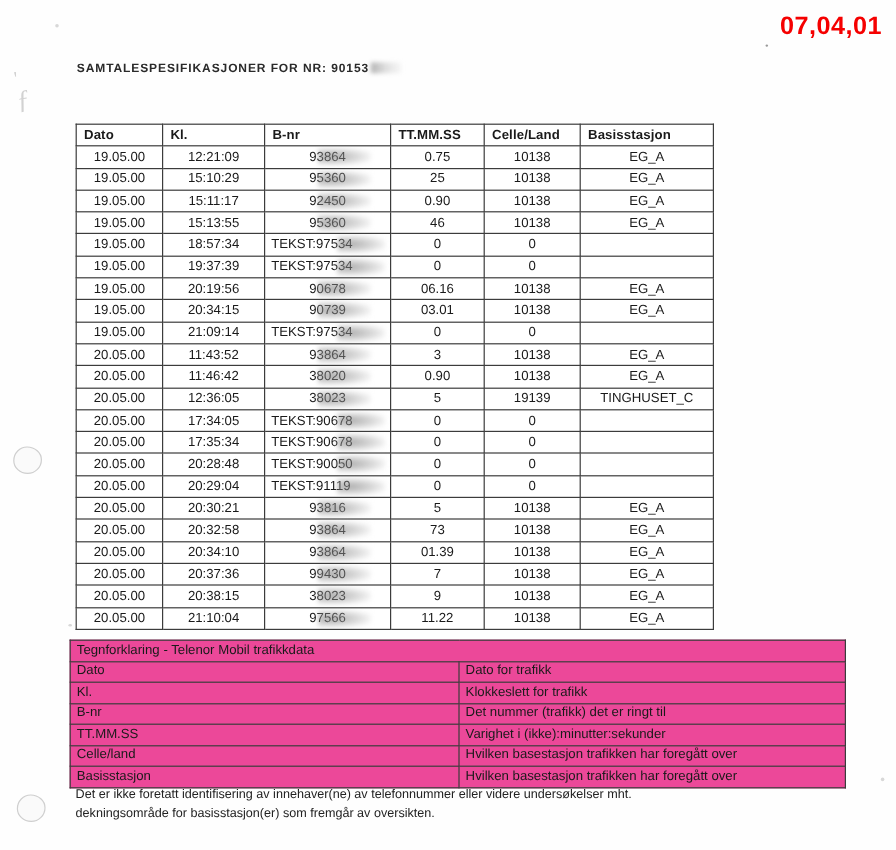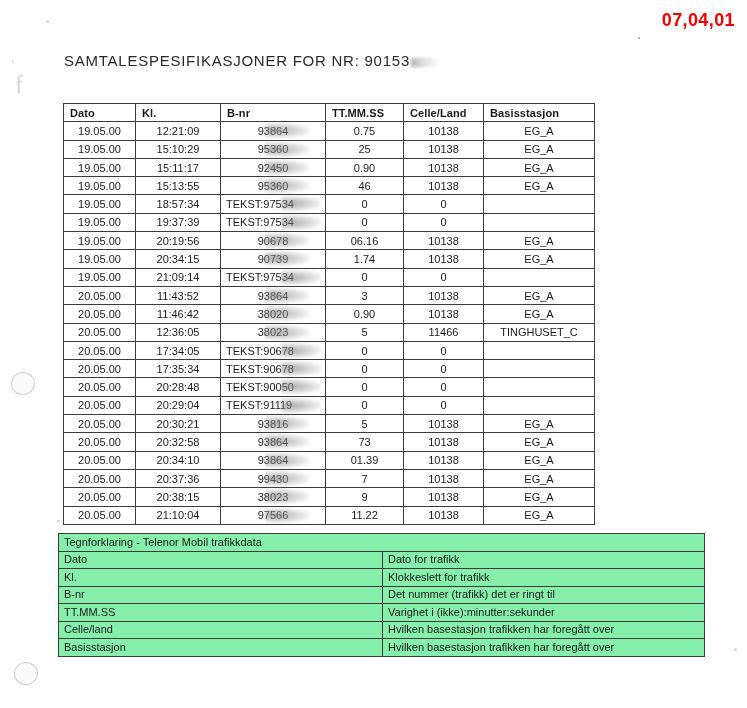--- a/index.html
+++ b/index.html
@@ -22,43 +22,43 @@
     position: absolute;
     inset: 0;
     background: #fefefe;
   }
 
   
   .date-stamp {
     position: absolute;
     right: 12px;
     top: 10px;
-    font-size: 18px;
+    font-size: 21px;
     font-weight: bold;
     color: #f50000;
     letter-spacing: 0.4px;
     font-family: "Liberation Sans", sans-serif;
   }
   .stamp-dot {
     position: absolute;
     left: 638px;
     top: 37px;
     width: 2px;
     height: 2px;
     background: #9a9a9a;
     border-radius: 50%;
   }
 
   
   .doc-heading {
     position: absolute;
     left: 64px;
     top: 52px;
-    font-size: 15px;
-    font-weight: normal;
+    font-size: 10px;
+    font-weight: bold;
     letter-spacing: 0.75px;
     color: #2a2a2a;
     white-space: nowrap;
   }
   .redact-inline {
     display: inline-block;
     width: 26px;
     height: 9px;
     margin-left: 1px;
     vertical-align: -1px;
@@ -127,21 +127,21 @@
 
   
   .legend-table {
     position: absolute;
     left: 58px;
     top: 533px;
     width: 646px;
     border-collapse: collapse;
     table-layout: fixed;
     font-size: 11px;
-    background: #86efac;
+    background: #ec4899;
   }
   .legend-table td {
     border: 1px solid #3c3c3c;
     height: 16.5px;
     padding: 0 5px;
     line-height: 15px;
     white-space: nowrap;
     font-size: 11px;
   }
   col.l-term { width: 324px; }
@@ -280,21 +280,21 @@
           <td>20:19:56</td>
           <td class="bnr"><span>90678</span><span class="smear num"></span></td>
           <td>06.16</td>
           <td>10138</td>
           <td>EG_A</td>
         </tr>
         <tr>
           <td>19.05.00</td>
           <td>20:34:15</td>
           <td class="bnr"><span>90739</span><span class="smear num"></span></td>
-          <td>1.74</td>
+          <td>03.01</td>
           <td>10138</td>
           <td>EG_A</td>
         </tr>
         <tr>
           <td>19.05.00</td>
           <td>21:09:14</td>
           <td class="bnr tekst"><span>TEKST:97534</span><span class="smear txt"></span></td>
           <td>0</td>
           <td>0</td>
           <td></td>
@@ -313,21 +313,21 @@
           <td class="bnr"><span>38020</span><span class="smear num"></span></td>
           <td>0.90</td>
           <td>10138</td>
           <td>EG_A</td>
         </tr>
         <tr>
           <td>20.05.00</td>
           <td>12:36:05</td>
           <td class="bnr"><span>38023</span><span class="smear num"></span></td>
           <td>5</td>
-          <td>11466</td>
+          <td>19139</td>
           <td>TINGHUSET_C</td>
         </tr>
         <tr>
           <td>20.05.00</td>
           <td>17:34:05</td>
           <td class="bnr tekst"><span>TEKST:90678</span><span class="smear txt"></span></td>
           <td>0</td>
           <td>0</td>
           <td></td>
         </tr>
@@ -435,14 +435,18 @@
           <td>Celle/land</td>
           <td>Hvilken basestasjon trafikken har foregått over</td>
         </tr>
         <tr>
           <td>Basisstasjon</td>
           <td>Hvilken basestasjon trafikken har foregått over</td>
         </tr>
       </tbody>
   </table>
 
+  <div class="footer-note">
+    <div>Det er ikke foretatt identifisering av innehaver(ne) av telefonnummer eller videre undersøkelser mht.</div>
+    <div>dekningsområde for basisstasjon(er) som fremgår av oversikten.</div>
+  </div>
 
 </div>
 
 </body></html>

